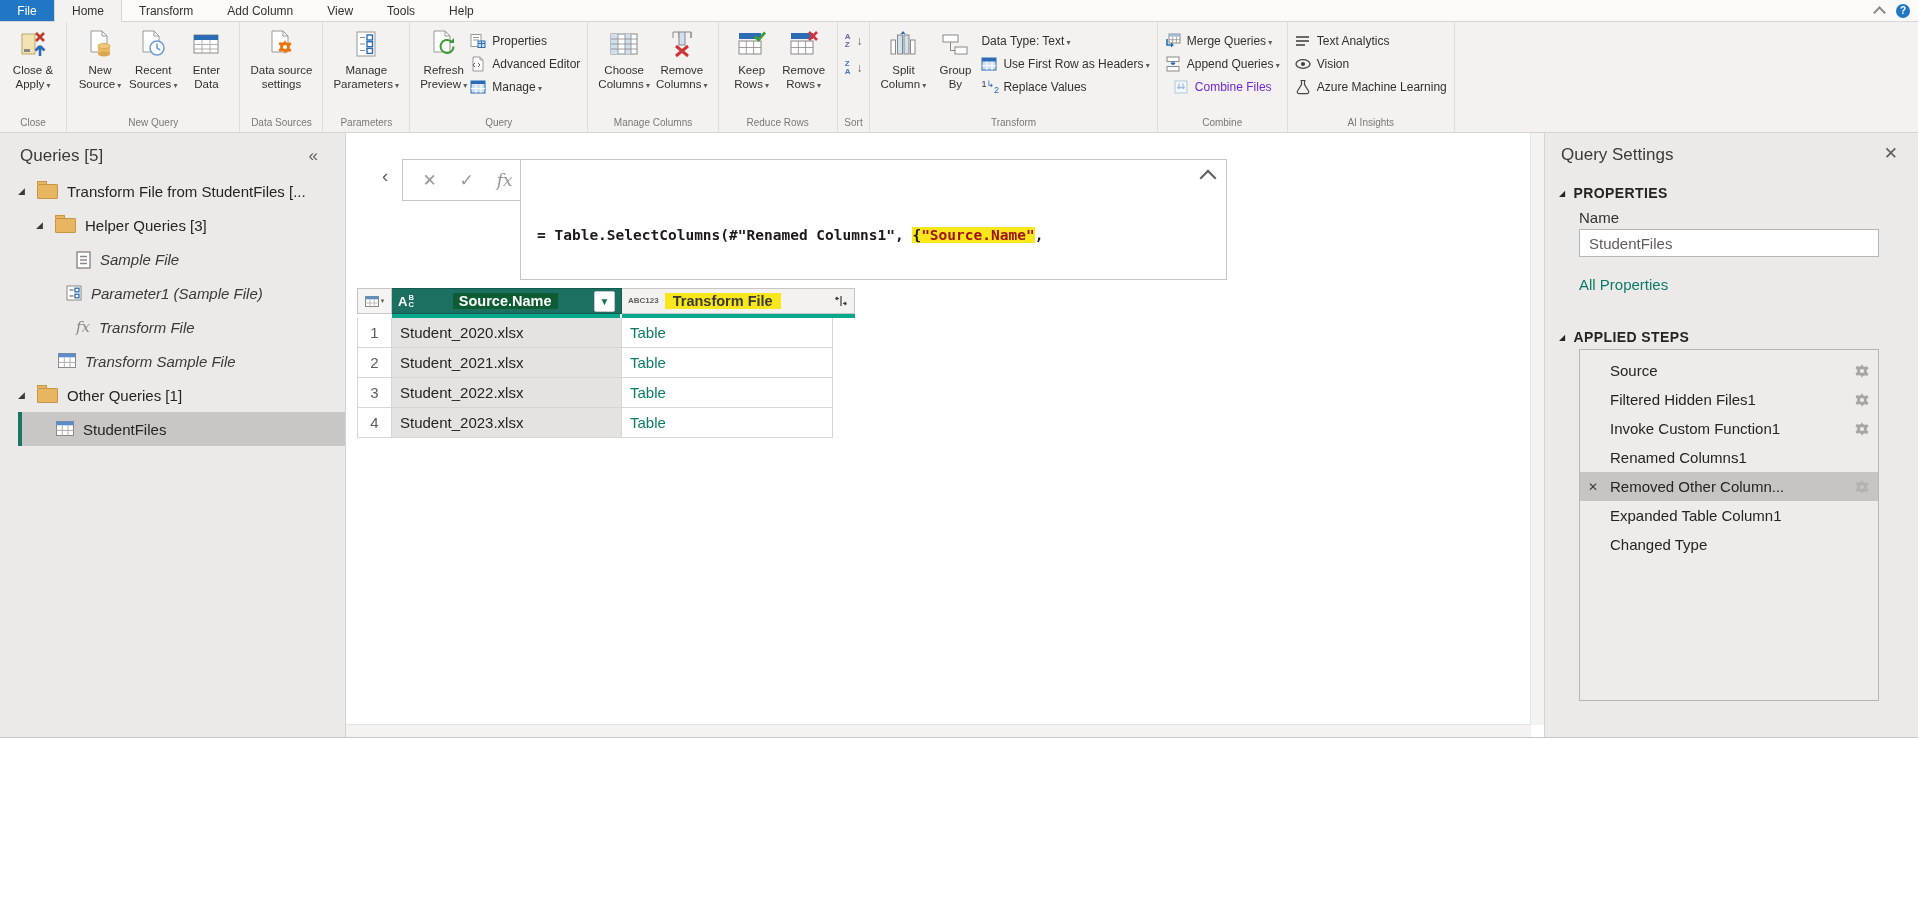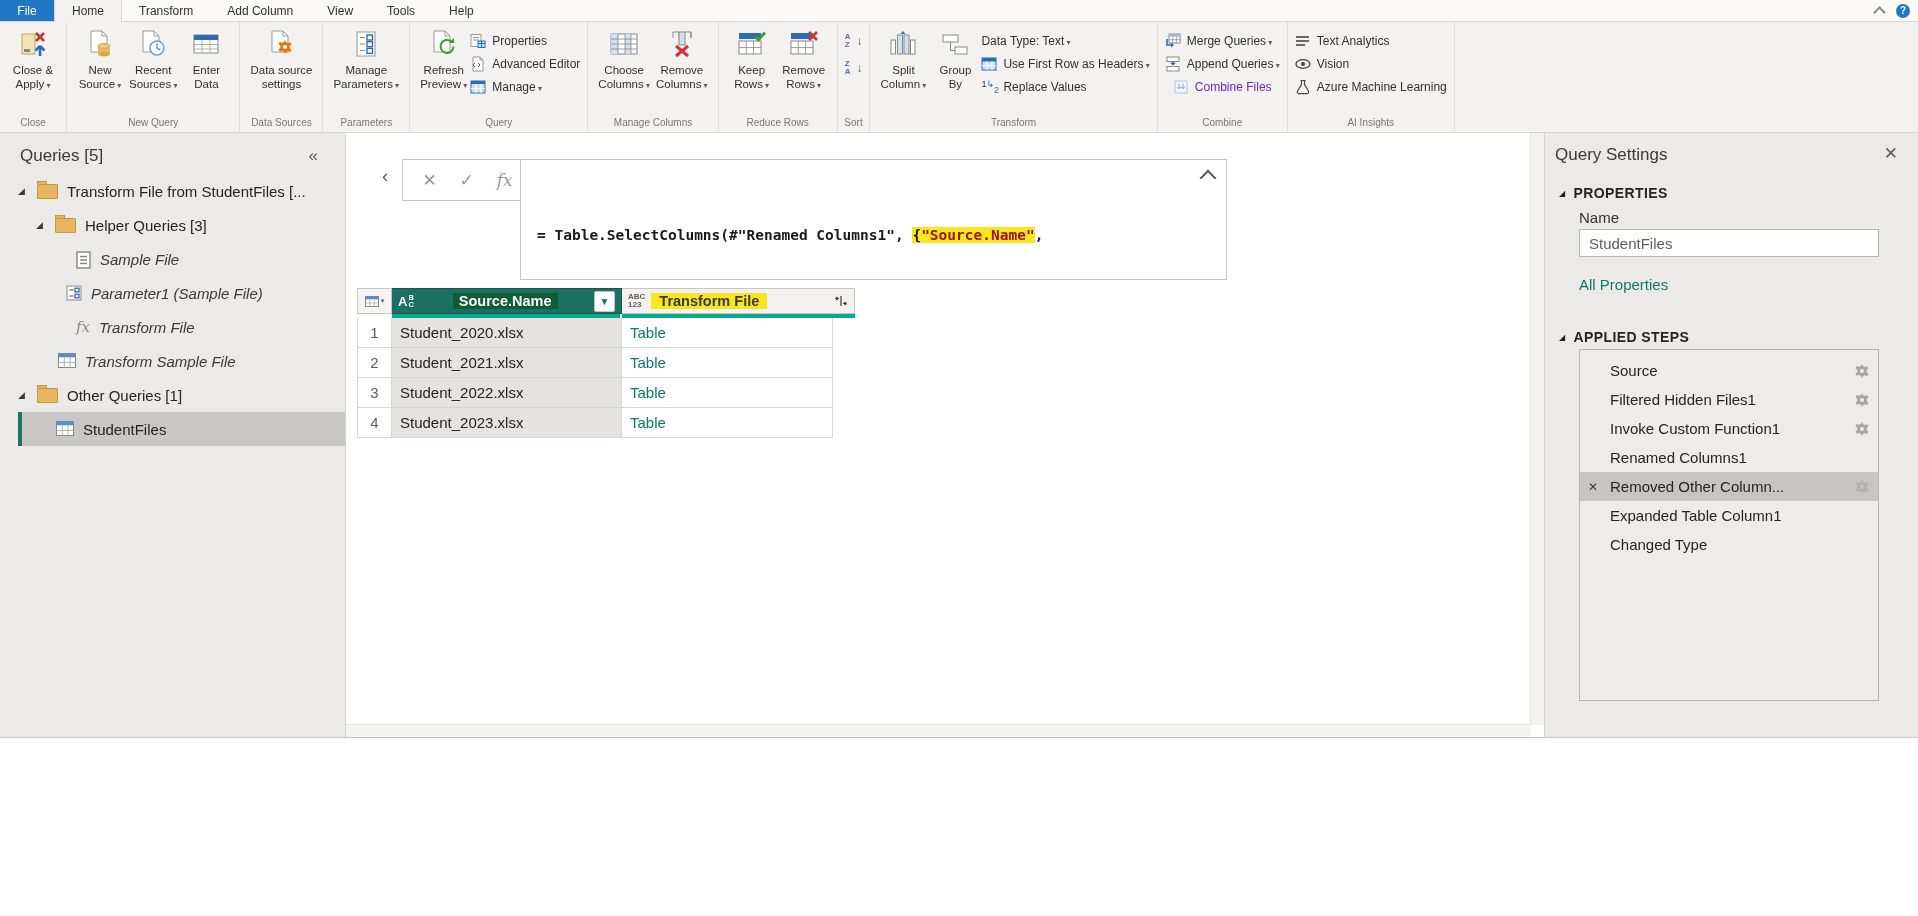--- a/index.html
+++ b/index.html
@@ -67,35 +67,35 @@
   .corner{width:35px;height:26px;background:#f5f4f2;border:1px solid #c8c6c4;justify-content:center;gap:2px;}
   .h1{width:230px;height:26px;background:#1c7061;border:1px solid #155a4e;border-left:none;color:#fff;padding:0 6px;gap:6px;}
   .h2{width:233px;height:26px;background:#f3f2f1;border:1px solid #c8c6c4;border-left:none;color:#3b3a39;padding:0 6px;gap:6px;}
   .hname{font-weight:bold;font-size:14.5px;white-space:nowrap;overflow:hidden;flex:1;}
   .hl-green{background:#0d5c33;padding:1px 6px;margin-left:33px;}
   .hl-yel{background:#f8e71c;padding:1px 8px;color:#3b3a39;}
   .fdrop{width:19px;height:19px;background:#fff;border:1px solid #c8c6c4;border-radius:2px;color:#1c7061;font-size:10px;display:flex;align-items:center;justify-content:center;flex:0 0 19px;}
   .badge1{display:flex;align-items:center;color:#fff;line-height:1;}
   .badge1 .A{font-size:13px;font-weight:bold;}
   .badge1 .bc{display:flex;flex-direction:column;font-size:7.5px;font-weight:bold;margin-left:1px;}
-  .badge2{display:flex;flex-direction:column;color:#605e5c;font-size:8px;font-weight:bold;line-height:8px;}
+  .badge2{display:flex;flex-direction:row;color:#605e5c;font-size:8px;font-weight:bold;line-height:8px;}
   .qbar{display:flex;height:4px;}
   .qbar .s0{width:35px;}
   .qbar .s1{width:230px;background:#09a78b;border-right:2px solid #fff;box-sizing:border-box;}
   .qbar .s2{width:233px;background:#09a78b;}
   .rnum{width:35px;height:30px;background:#fff;color:#605e5c;justify-content:center;border-left:1px solid #d8d6d3;}
   .c1{width:230px;height:30px;background:#e4e3e1;padding:8px 8px;color:#252423;}
   .c2{width:211px;height:30px;background:#fff;padding:0 8px;color:#0c7a68;}
 
   .vscroll{position:absolute;right:0;top:0;bottom:12px;width:13px;background:#f4f3f2;border-left:1px solid #e7e5e3;}
   .hscroll{position:absolute;left:0;right:13px;bottom:0;height:12px;background:#f4f3f2;border-top:1px solid #e7e5e3;}
 
   
   .qset{width:373px;flex:0 0 373px;background:#eceae8;border-left:1px solid #d6d4d1;position:relative;}
-  .qset-title{position:absolute;left:10px;top:12px;font-size:17px;color:#3b3a39;}
+  .qset-title{position:absolute;left:16px;top:12px;font-size:17px;color:#3b3a39;}
   .qset-close{position:absolute;right:20px;top:10px;font-size:17px;color:#605e5c;}
   .sechead{position:absolute;left:20px;display:flex;align-items:center;gap:8px;font-size:14px;font-weight:bold;color:#252423;letter-spacing:.4px;}
   .sechead .exp{font-size:8px;font-weight:normal;}
   .namelab{position:absolute;left:34px;top:76px;font-size:15px;color:#323130;}
   .nameinput{position:absolute;left:34px;top:96px;width:300px;height:28px;box-sizing:border-box;border:1px solid #b8b6b4;background:#fff;font-size:15px;color:#605e5c;padding:0 9px;font-family:"Liberation Sans",sans-serif;}
   .allprops{position:absolute;left:34px;top:143px;font-size:15px;color:#0c7a68;}
   .stepsbox{position:absolute;left:34px;top:216px;width:300px;height:352px;box-sizing:border-box;border:1px solid #b8b6b4;background:#edecea;padding-top:6px;}
   .step{display:flex;align-items:center;height:29px;position:relative;font-size:15px;color:#252423;}
   .step .slabel{margin-left:30px;white-space:nowrap;overflow:hidden;flex:1;}
   .step .gear{margin-right:8px;flex:0 0 16px;}

